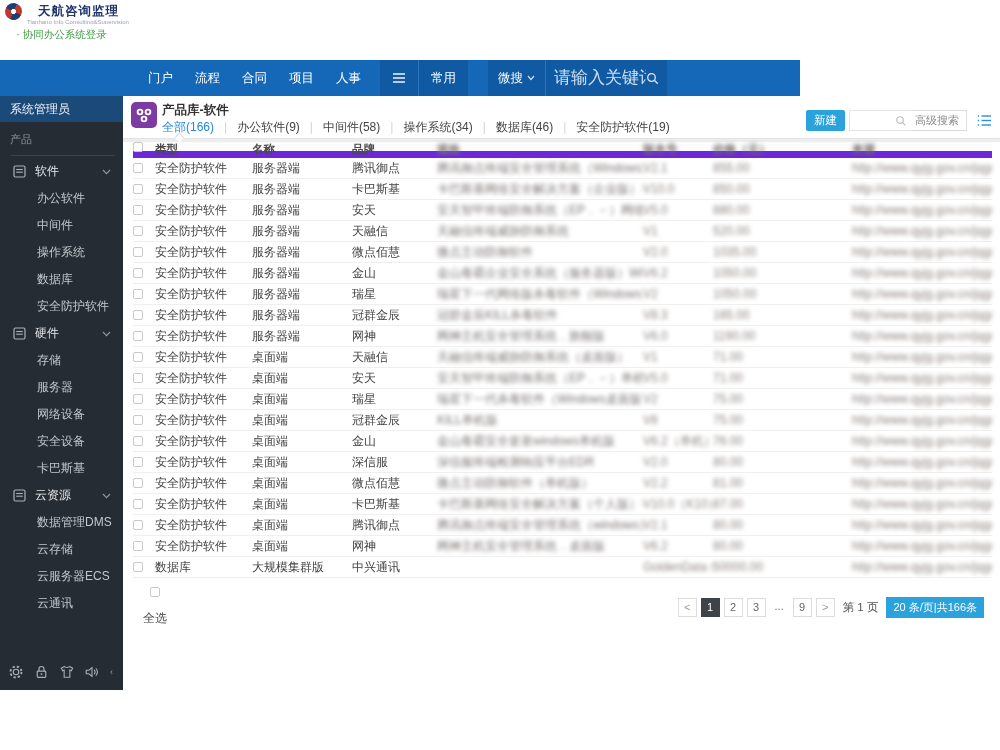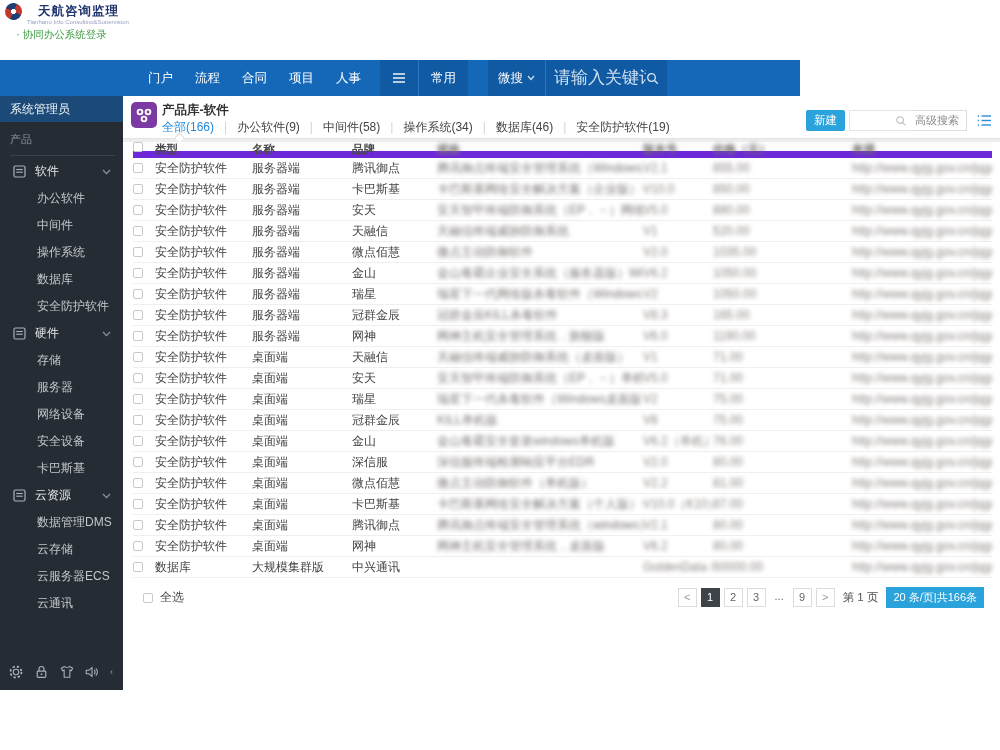--- a/index.html
+++ b/index.html
@@ -77,21 +77,21 @@
   .c5 { flex:0 0 70px; }
   .c6 { flex:0 0 139px; }
   .c7 { flex:1 1 auto; }
   .thead .c { font-weight:bold; color:#4a4a4a; font-size:11.5px; }
   .blur { filter:blur(2.2px); color:#8d8581; }
   .thead .blur { filter:blur(2px); color:#6f6a68; }
   .c4.blur { color:#7c7674; }
 
   
   .tfoot { display:flex; align-items:center; justify-content:space-between; padding:9px 8px 0 10px; }
-  .selectall { display:flex; align-items:center; gap:7px; font-size:12px; color:#444; }
+  .selectall { display:flex; align-items:center; gap:13px; font-size:12px; color:#444;flex-direction:column; }
   .pager { display:flex; align-items:center; gap:4px; }
   .pg { min-width:19px; height:19px; line-height:17px; text-align:center; border:1px solid #dcdcdc; background:#fff; color:#666; font-size:11px; cursor:pointer; padding:0 3px; }
   .pg.arrow { border:1px solid #dcdcdc; color:#999; }
   .pg.ellipsis { border:none; cursor:default; }
   .pg.active { background:#3d4349; border-color:#3d4349; color:#fff; }
   .pg-status { font-size:11.5px; color:#555; margin:0 4px; }
   .pg-size { background:#2aa2dc; color:#fff; font-size:11px; height:21px; line-height:21px; padding:0 7px; cursor:pointer; }
 </style>
 </head>
 <body>

